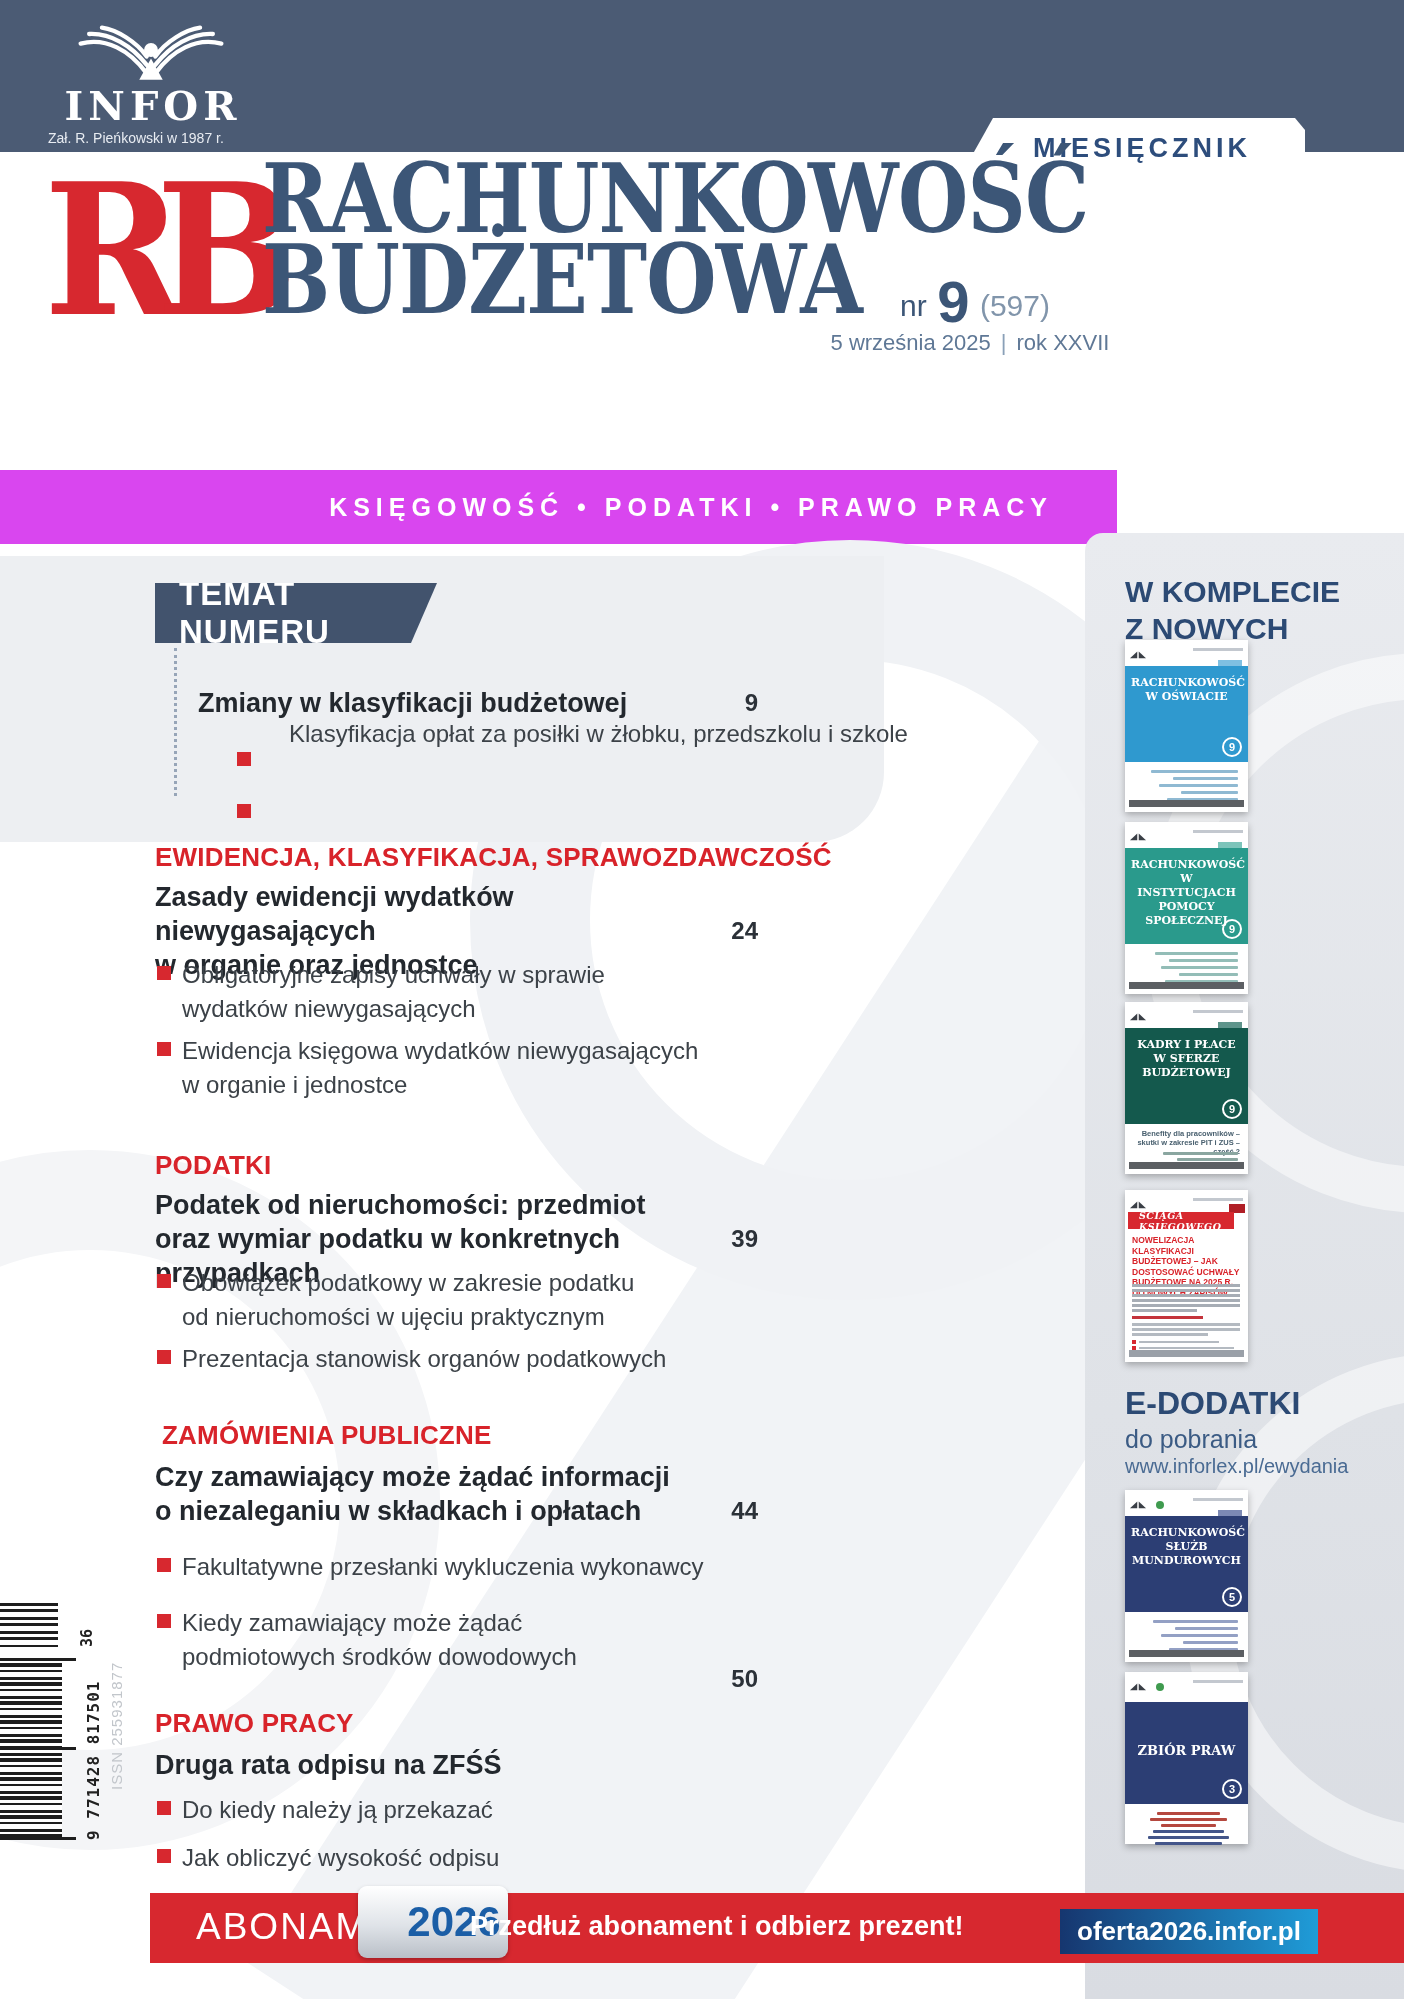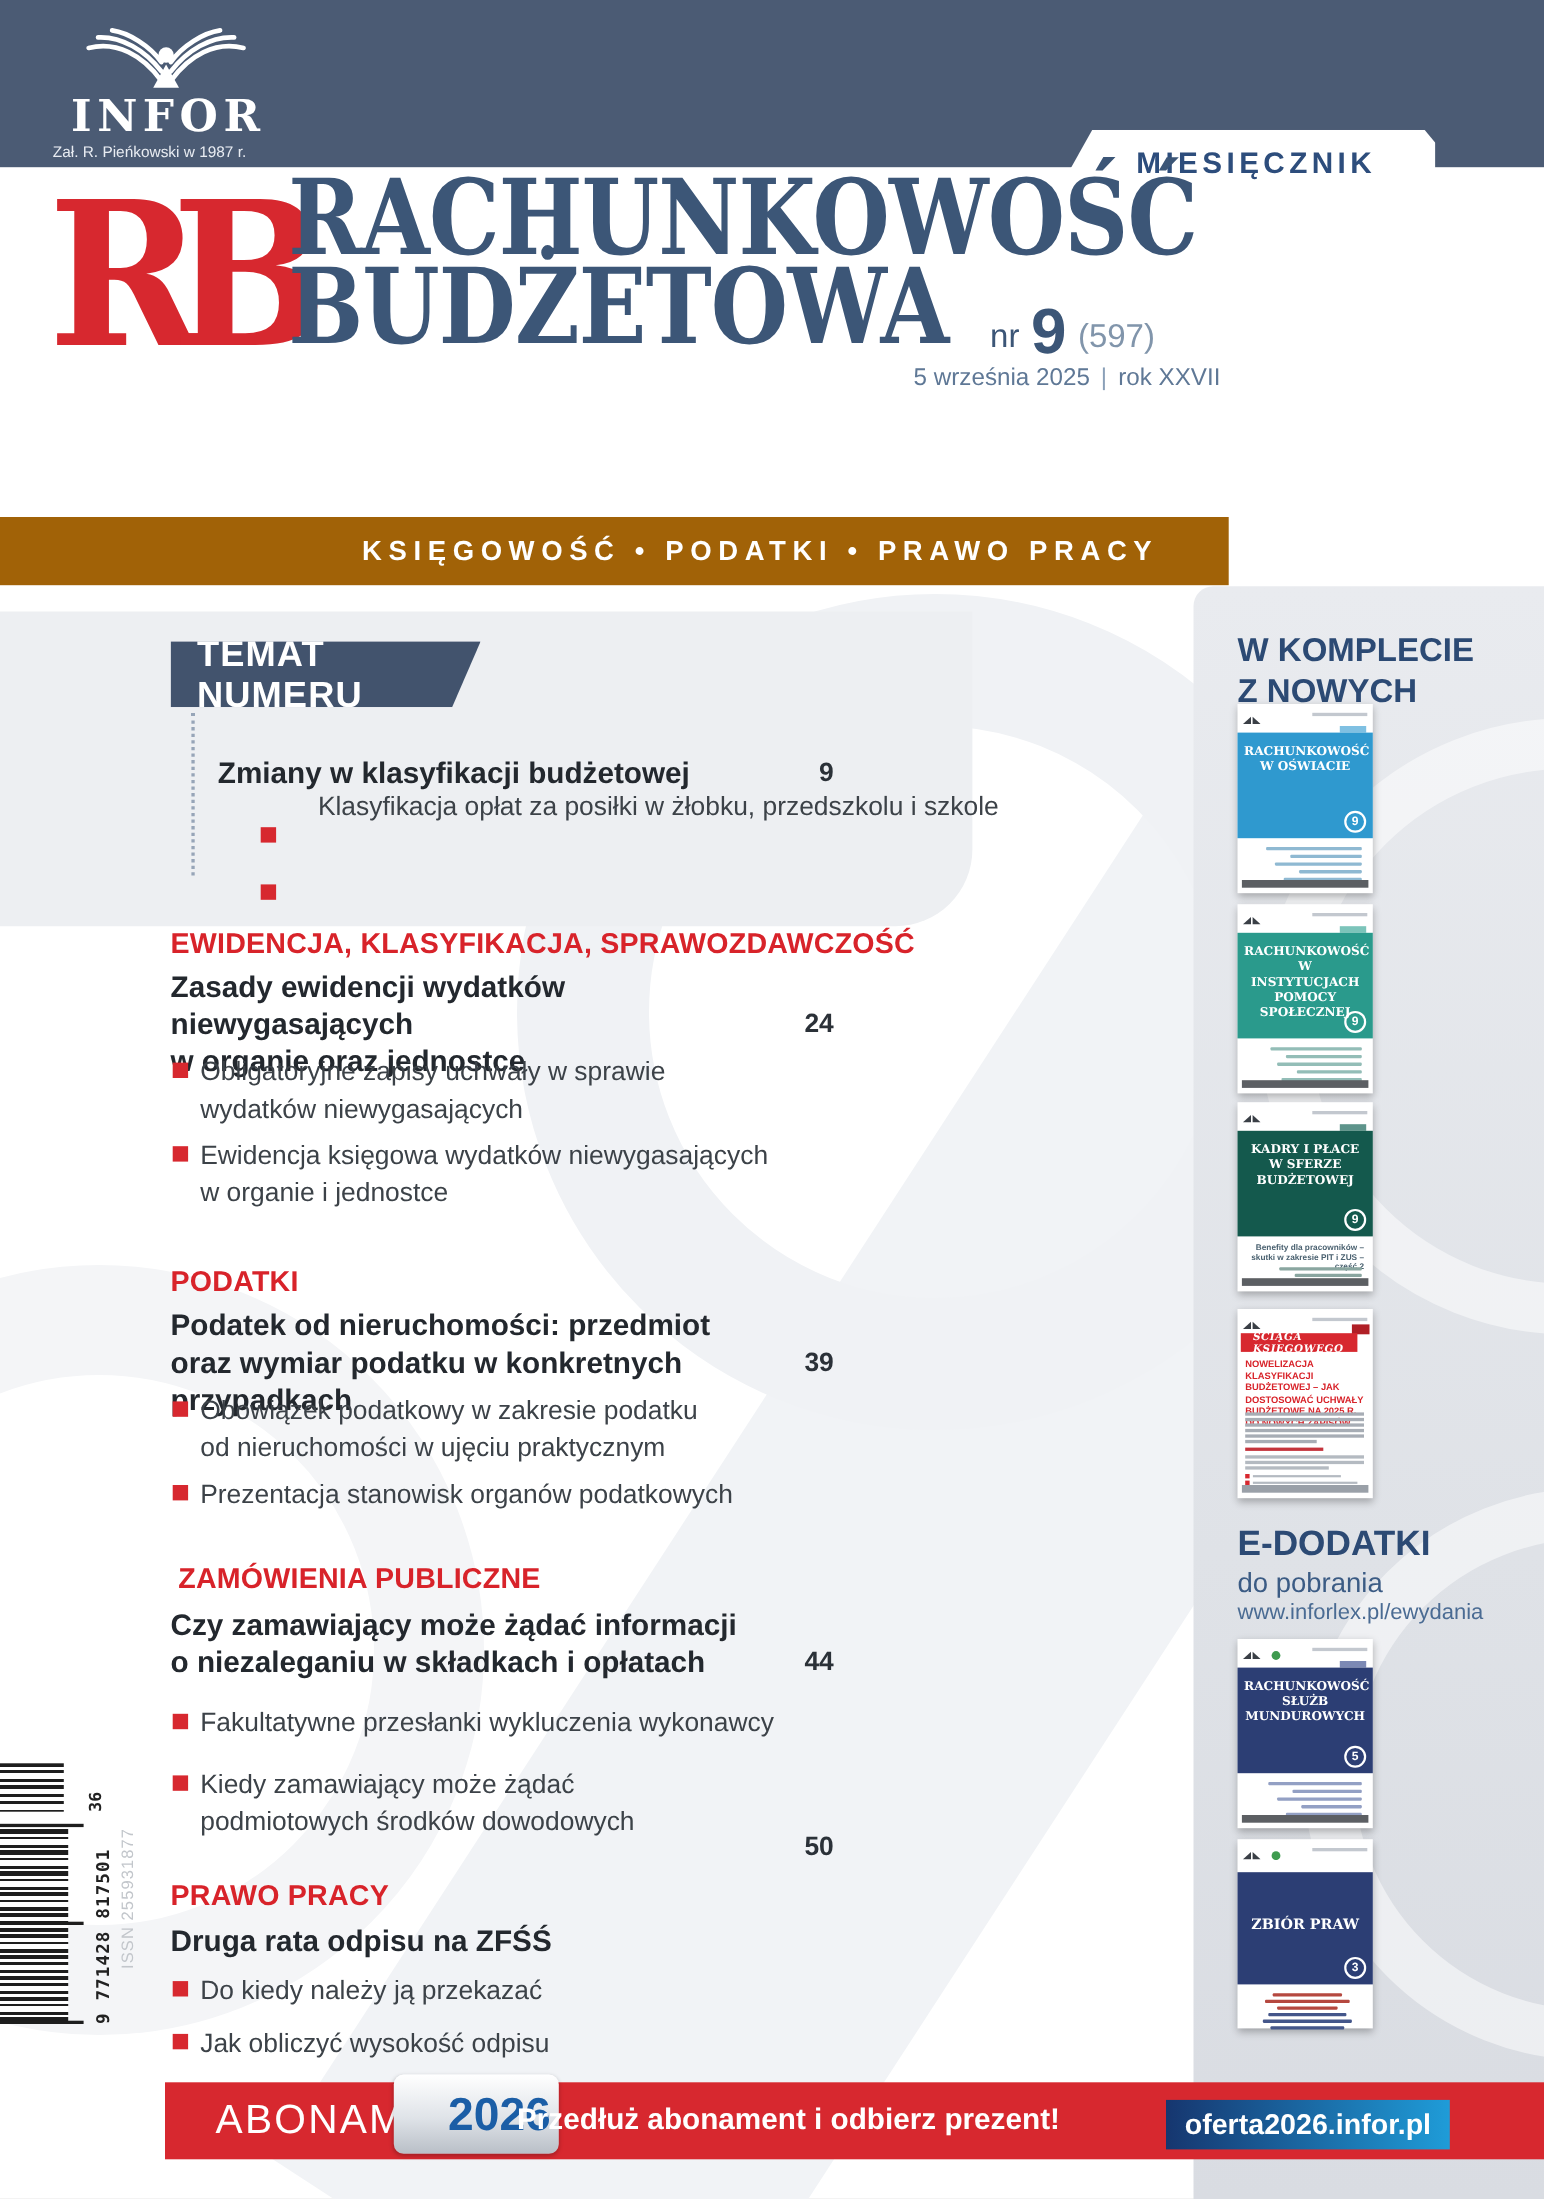--- a/index.html
+++ b/index.html
@@ -28,21 +28,21 @@
      font-weight:bold;font-size:95px;line-height:81px;transform:scaleX(0.85);transform-origin:left top;
      letter-spacing:-1px;white-space:nowrap;}
   .issue-line{position:absolute;left:845px;top:268px;width:260px;text-align:center;color:#3c5677;white-space:nowrap;}
   .issue-line .nr{font-size:30px;color:#3c5677;vertical-align:baseline;}
   .issue-line .num{font-size:58px;font-weight:bold;vertical-align:-6px;padding:0 6px;}
   .issue-line .paren{font-size:30px;color:#8195ab;}
   .date-line{position:absolute;left:820px;top:330px;width:300px;text-align:center;font-size:22px;color:#5f7896;white-space:nowrap;}
   .date-line .sep{padding:0 10px;color:#8aa0b8;}
 
   
-  .tagbar{position:absolute;left:0;top:470px;width:1117px;height:62px;background:#a16207;
+  .tagbar{position:absolute;left:0;top:470px;width:1117px;height:74px;background:#d946ef;
      display:flex;align-items:center;justify-content:flex-end;padding-right:64px;box-sizing:border-box;}
   .tagbar span{color:#fff;font-weight:bold;font-size:25px;letter-spacing:6px;white-space:nowrap;}
 
   
   .wm-ring{position:absolute;left:470px;top:540px;width:760px;height:760px;border-radius:50%;
      border:120px solid #f0f2f5;box-sizing:border-box;}
   .wm-band{position:absolute;left:620px;top:700px;width:430px;height:1500px;background:#f1f3f6;
      transform:rotate(33deg);transform-origin:center;}
   .wm-ring2{position:absolute;left:-260px;top:1150px;width:700px;height:700px;border-radius:50%;
      border:100px solid #f4f5f7;box-sizing:border-box;}

